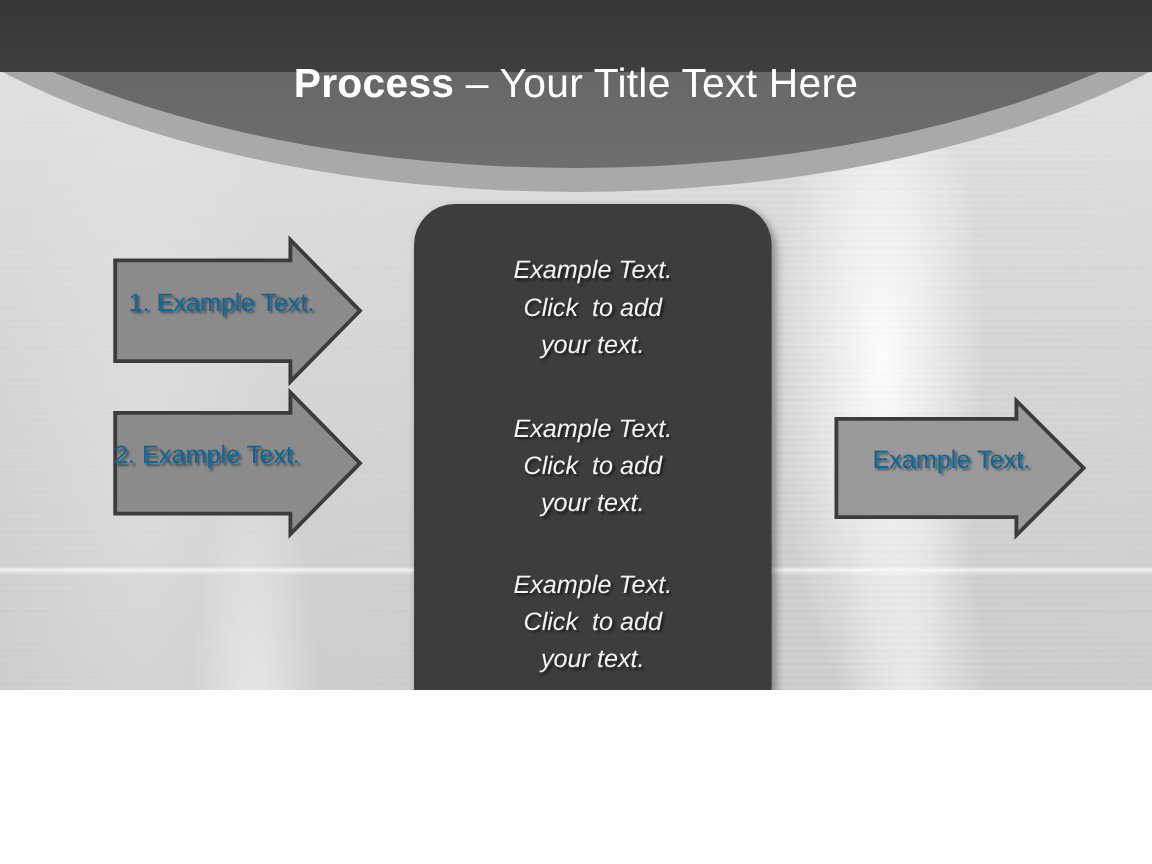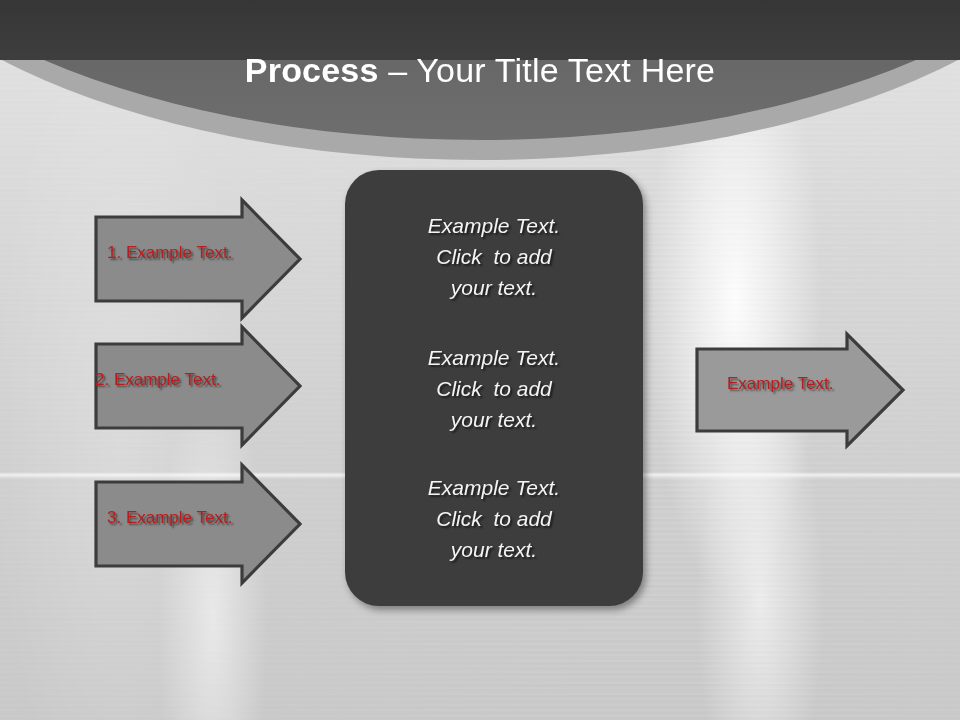--- a/index.html
+++ b/index.html
@@ -9,21 +9,21 @@
     background: #ffffff;
   }
   body {
     font-family: "Liberation Sans", sans-serif;
   }
 
   
   .slide {
     position: relative;
     width: 960px;
-    height: 720px;
+    height: 575px;
     overflow: hidden;
     background: #d2d2d2;
   }
 
   
   .bg-body {
     position: absolute;
     left: 0; top: 0;
     width: 960px; height: 720px;
     background:
@@ -154,22 +154,22 @@
   .panel-block.b2 { top: 172px; }
   .panel-block.b3 { top: 302px; }
 
   
   .arrow {
     position: absolute;
   }
   .arrow svg { display: block; overflow: visible; }
   .arrow-label {
     position: absolute;
-    color: #b91c1c;
-    font-size: 17px;
+    color: #0369a1;
+    font-size: 21px;
     line-height: 20px;
     white-space: nowrap;
     text-shadow: 2px 2px 2px rgba(0,0,0,0.5);
     pointer-events: none;
   }
 
   
   .arrow-1 { left: 94px; top: 198px; }
   .arrow-2 { left: 94px; top: 325px; }
   .arrow-3 { left: 94px; top: 463px; }
@@ -218,26 +218,20 @@
     <span class="arrow-label">1. Example Text.</span>
   </div>
 
   <div class="arrow arrow-2">
     <svg width="208" height="122" viewBox="0 0 208 122">
       <polygon points="2,19 148,19 148,2 206,61 148,120 148,103 2,103" fill="#8b8b8b" stroke="#3c3c3c" stroke-width="3.2" stroke-linejoin="miter"></polygon>
     </svg>
     <span class="arrow-label">2. Example Text.</span>
   </div>
 
-  <div class="arrow arrow-3">
-    <svg width="208" height="122" viewBox="0 0 208 122">
-      <polygon points="2,19 148,19 148,2 206,61 148,120 148,103 2,103" fill="#8b8b8b" stroke="#3c3c3c" stroke-width="3.2" stroke-linejoin="miter"></polygon>
-    </svg>
-    <span class="arrow-label">3. Example Text.</span>
-  </div>
 
   <div class="arrow arrow-out">
     <svg width="210" height="116" viewBox="0 0 210 116">
       <polygon points="2,17 152,17 152,2 208,58 152,114 152,99 2,99" fill="#9a9a9a" stroke="#3c3c3c" stroke-width="3.2" stroke-linejoin="miter"></polygon>
     </svg>
     <span class="arrow-label">Example Text.</span>
   </div>
 
 </div>
 

